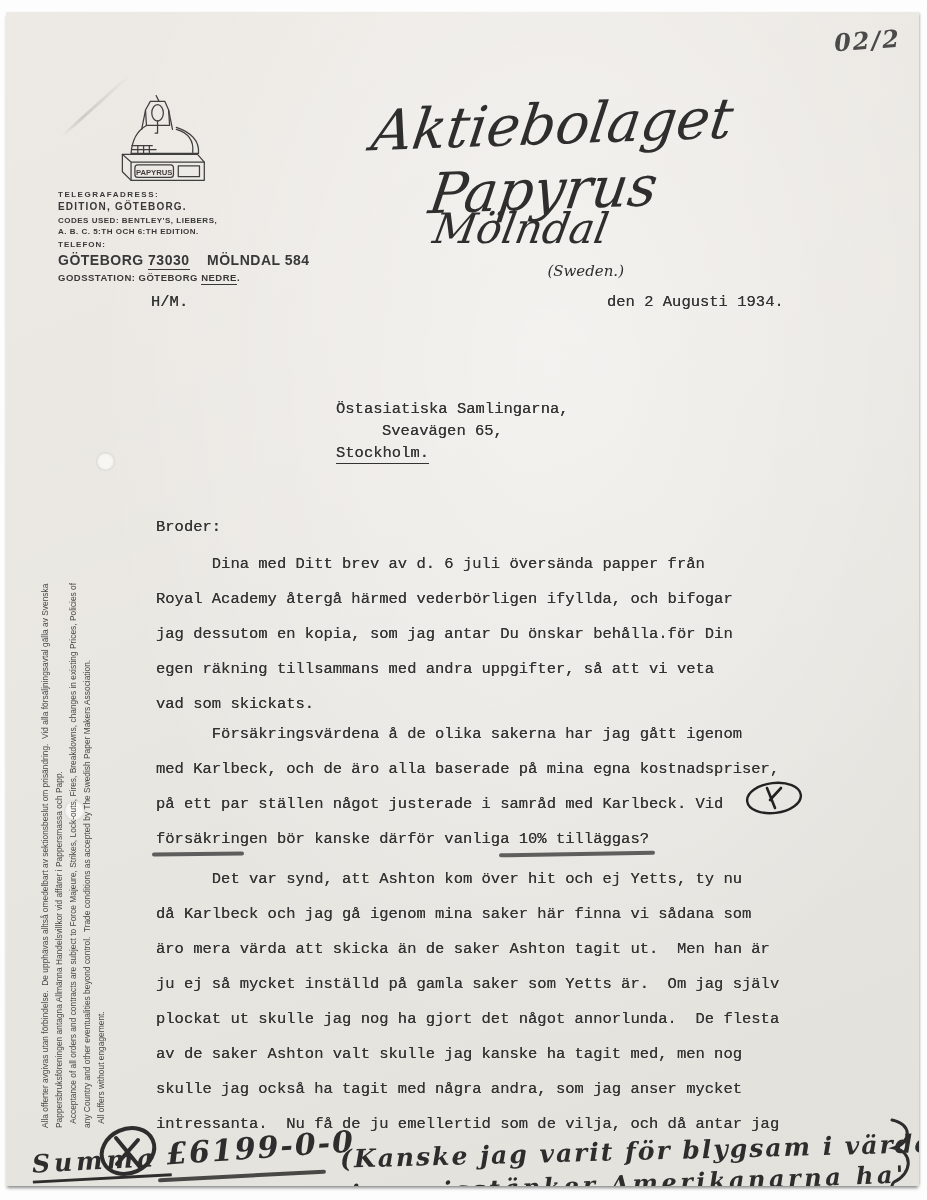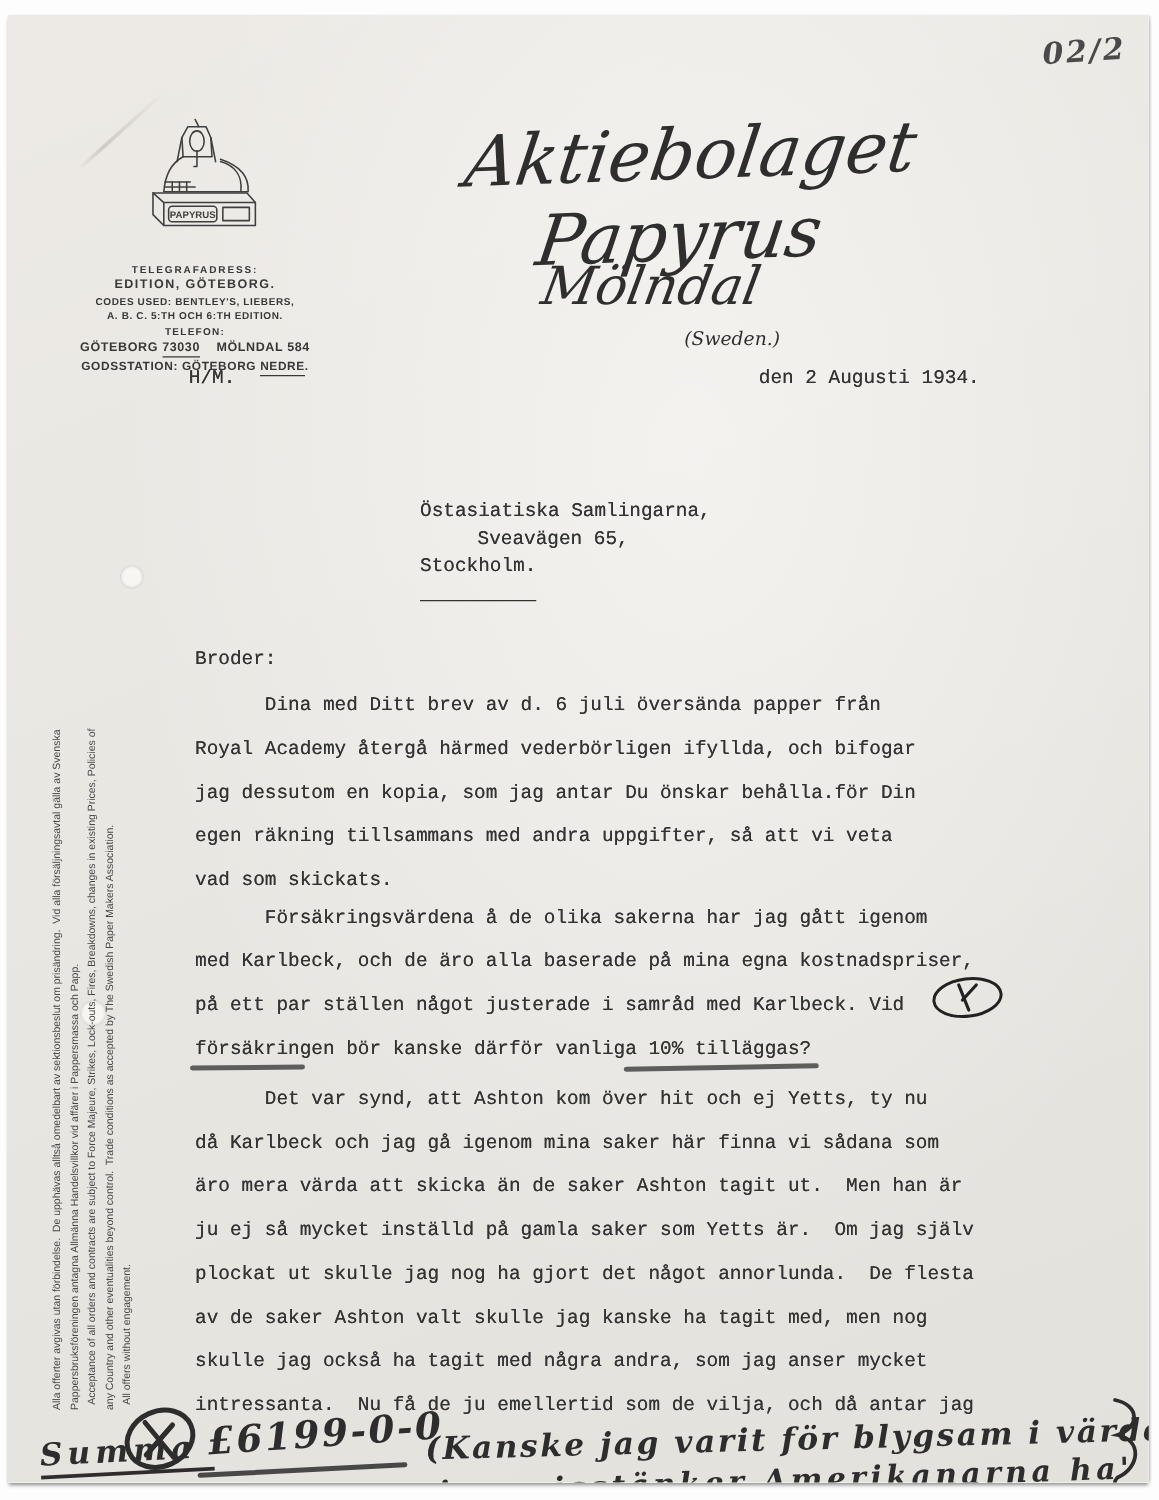--- a/index.html
+++ b/index.html
@@ -9,24 +9,24 @@
       radial-gradient(ellipse at 60% 30%, rgba(255,255,255,.45), rgba(255,255,255,0) 60%),
       linear-gradient(158deg,#edeae5 0%,#e9e7e2 45%,#e3e1dc 100%);
     box-shadow:0 3px 3px -1px #8d8d8d, 2px 0 2px -1px #cfcfcf;
     overflow:hidden;}
   .abs{position:absolute;}
   .typed{font-family:"Liberation Mono","DejaVu Sans Mono",monospace;font-size:15.5px;
     color:#333;text-shadow:0 0 .5px rgba(45,45,45,.85);white-space:pre;}
   .tline{height:35px;white-space:pre;}
   .hand{font-family:"DejaVu Serif","Liberation Serif",serif;font-style:italic;color:#2d2d2d;}
   .script{font-family:"DejaVu Serif","Liberation Serif",serif;font-style:italic;color:#2e2e2e;}
-  .lh{font-family:"Liberation Sans","DejaVu Sans",sans-serif;color:#383838;font-weight:bold;text-align:center;margin-top:21px;}
+  .lh{font-family:"Liberation Sans","DejaVu Sans",sans-serif;color:#383838;font-weight:bold;}
   .lh div{white-space:pre;}
   .u-print{border-bottom:1.4px solid #383838;padding-bottom:.5px;}
-  .typed-u{border-bottom:1.6px solid #333;padding-bottom:18px;}
+  .typed-u{border-bottom:1.6px solid #333;padding-bottom:1px;}
   .pencil-line{background:#454545;border-radius:2px;opacity:.85;}
   .hole{border-radius:50%;background:#f7f6f3;box-shadow:inset 0 0 3px #b9b6b1;}
   .mline{white-space:pre;}
   .crease{background:linear-gradient(90deg,rgba(180,177,172,0),#c6c3be 30%,#d6d3ce 60%,rgba(200,197,192,0));
     height:2.5px;opacity:.8;}
 </style>
 </head>
 <body>
 
 <div class="page">
@@ -53,21 +53,21 @@
     <rect x="75" y="82" width="22" height="11"></rect>
     <text x="50" y="91" text-anchor="middle" font-size="8" font-weight="bold" fill="#3f3f3f" stroke="none" font-family="Liberation Sans, DejaVu Sans, sans-serif">PAPYRUS</text>
   </svg>
 
   <div class="abs lh" style="left:52px;top:178px;width:196px;">
     <div style="font-size:8px;letter-spacing:1.5px;">TELEGRAFADRESS:</div>
     <div style="font-size:10px;letter-spacing:1.2px;margin-top:2px;">EDITION, GÖTEBORG.</div>
     <div style="font-size:8px;letter-spacing:.5px;margin-top:4px;">CODES USED: BENTLEY'S, LIEBERS,</div>
     <div style="font-size:8px;letter-spacing:.5px;margin-top:2px;">A. B. C. 5:TH OCH 6:TH EDITION.</div>
     <div style="font-size:8px;letter-spacing:1px;margin-top:4px;">TELEFON:</div>
-    <div style="font-size:10px;letter-spacing:.5px;margin-top:3px;"><span>GÖTEBORG </span><span class="u-print">73030</span><span>    MÖLNDAL 584</span></div>
+    <div style="font-size:14px;letter-spacing:.5px;margin-top:3px;"><span>GÖTEBORG </span><span class="u-print">73030</span><span>    MÖLNDAL 584</span></div>
     <div style="font-size:9.5px;letter-spacing:.5px;margin-top:4px;"><span>GODSSTATION: GÖTEBORG </span><span class="u-print">NEDRE</span><span>.</span></div>
   </div>
 
   <div class="abs script" style="left:252px;top:80px;width:580px;text-align:center;font-size:56px;transform:rotate(-2deg) skewX(-10deg);">Aktiebolaget Papyrus</div>
   <div class="abs script" style="left:380px;top:192px;width:270px;text-align:center;font-size:42px;transform:skewX(-10deg);">Mölndal</div>
   <div class="abs script" style="left:498px;top:250px;width:120px;text-align:right;font-size:15px;">(Sweden.)</div>
 
   <div class="abs typed" style="left:145px;top:281px;">H/M.</div>
   <div class="abs typed" style="left:601px;top:281px;">den 2 Augusti 1934.</div>
 

